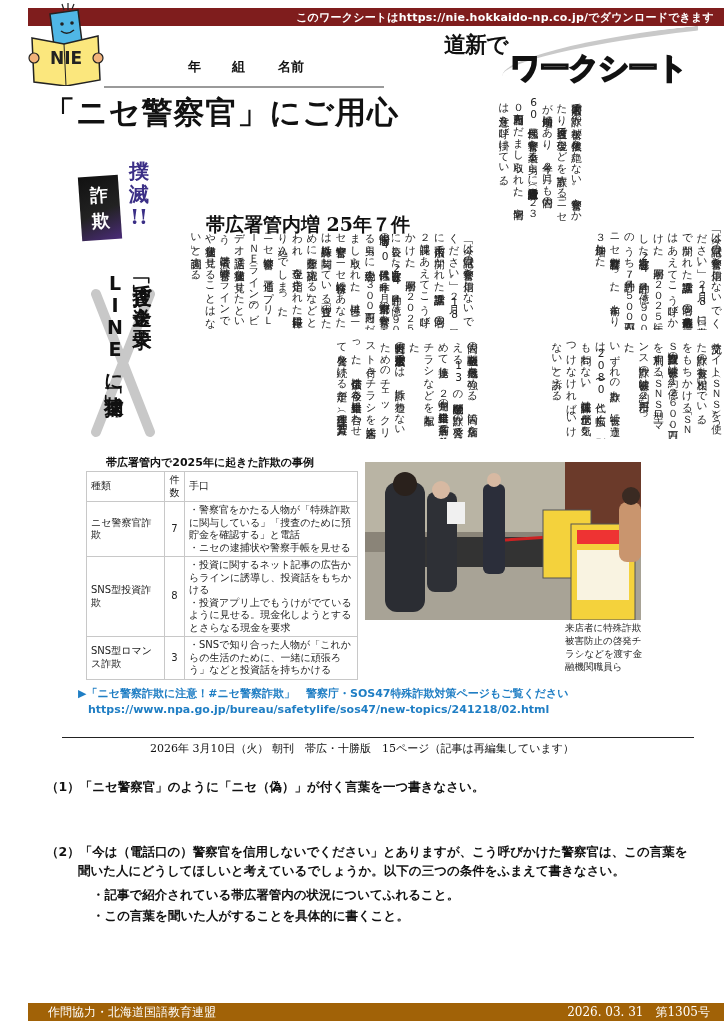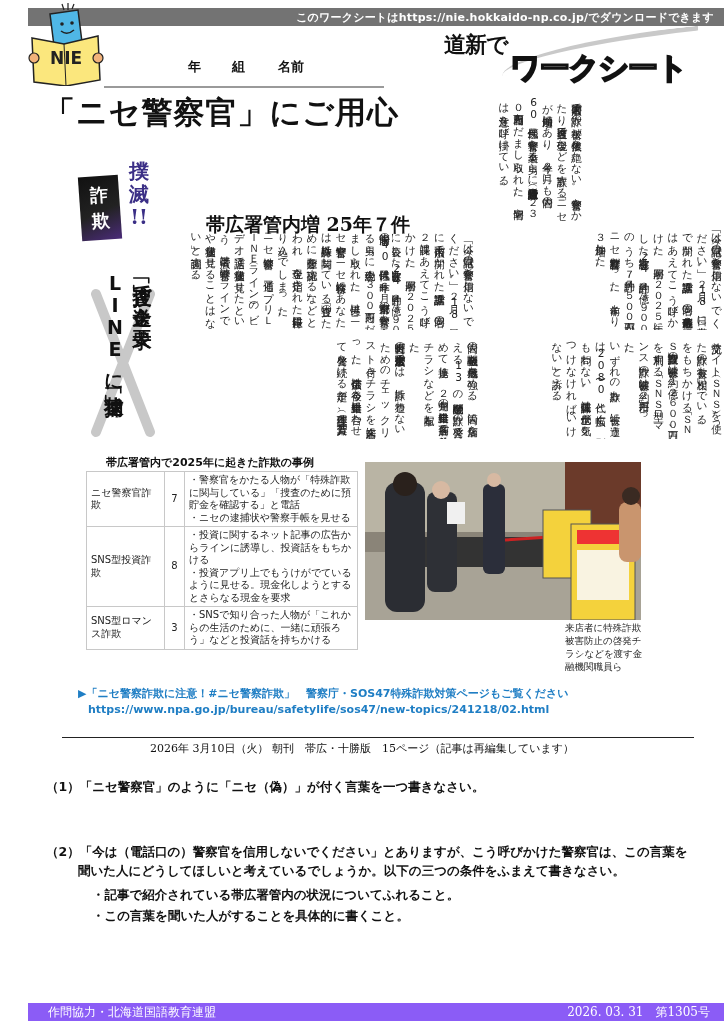--- a/index.html
+++ b/index.html
@@ -1,19 +1,19 @@
 <!DOCTYPE html>
 <html><head>
   <meta charset="utf-8">
   <style>
     * { box-sizing: border-box; margin: 0; padding: 0; }
     html, body { width: 724px; height: 1024px; background: #ffffff; overflow: hidden; }
     body { position: relative; font-family: "DejaVu Sans", sans-serif; color: #111; }
 
-    .top-bar { position: absolute; left: 28px; top: 8px; width: 696px; height: 18px; background: #737373; }
+    .top-bar { position: absolute; left: 28px; top: 8px; width: 696px; height: 18px; background: #7f1d1d; }
     .top-bar-text { position: absolute; right: 10px; top: 2px; font-size: 11px; color: #fff; font-weight: bold; letter-spacing: 0.2px; white-space: nowrap; font-family: "DejaVu Sans", sans-serif; }
 
     .mascot { position: absolute; left: 20px; top: 2px; width: 86px; height: 84px; }
 
     .name-line { position: absolute; left: 100px; top: 58px; width: 260px; font-size: 13px; font-weight: bold; }
     .name-line span { position: absolute; }
     .name-underline { position: absolute; left: 104px; top: 86px; width: 280px; height: 2px; background: #9a9a9a; }
 
     .logo { position: absolute; left: 440px; top: 30px; width: 270px; height: 58px; }
     .logo-doshin { position: absolute; left: 4px; top: 0; font-family: "DejaVu Serif", serif; font-weight: bold; font-size: 22px; color: #111; letter-spacing: -1px; }
@@ -49,21 +49,21 @@
     .link-url { display: block; padding-left: 10px; }
     .hr-line { position: absolute; left: 62px; top: 737px; width: 632px; height: 1px; background: #222; }
     .source-line { position: absolute; left: 0; top: 741px; width: 724px; text-align: center; font-size: 11px; font-family: "DejaVu Serif", serif; white-space: nowrap; }
 
     .q { position: absolute; font-size: 12.5px; font-weight: bold; line-height: 19px; white-space: nowrap; }
     .q1 { left: 46px; top: 777px; }
     .q2 { left: 46px; top: 842px; }
     .q2 .indent { display: block; padding-left: 32px; }
     .conds { position: absolute; left: 92px; top: 884px; font-size: 12.5px; font-weight: bold; line-height: 21px; }
 
-    .footer-bar { position: absolute; left: 28px; top: 1003px; width: 696px; height: 18px; background: #8b5cf6; }
+    .footer-bar { position: absolute; left: 28px; top: 1003px; width: 696px; height: 18px; background: #a16207; }
     .footer-left { position: absolute; left: 20px; top: 1px; font-size: 12px; color: #fff; font-family: "DejaVu Serif", serif; white-space: nowrap; }
     .footer-right { position: absolute; right: 14px; top: 1px; font-size: 12px; color: #fff; font-family: "DejaVu Serif", serif; white-space: nowrap; }
   </style>
 </head>
 <body>
 
 <div class="top-bar">
   <span class="top-bar-text">このワークシートはhttps://nie.hokkaido-np.co.jp/でダウンロードできます</span>
 </div>
 
@@ -119,20 +119,25 @@
 
 <div class="vert art-col" style="left:180px; top:226px; width:212px; height:104px;"><span>十勝管内の40代男性は昨年６月、京都府警の警察官を名乗る男らに現金約１３００万円をだまし取られた。男性はニセ警察官やニセ検察官に「あなたは特殊詐欺に関与している」「捜査のために預貯金を確認する」などと言われ、現金を指定された銀行口座に振り込んでしまった。</span><br><span>ニセ警察官は、通信アプリＬＩＮＥ（ライン）のビデオ通話で逮捕状を見せたという。帯広署は「警察官はラインで警察手帳や逮捕状を見せることはない」と強調する。</span></div>
 
 <div class="vert art-col" style="left:480px; top:335px; width:244px; height:104px;"><span>交流サイト（ＳＮＳ）を使った詐欺の被害も相次いでいる。投資話をもちかける「ＳＮＳ型投資詐欺」の被害額は約１億２６００万円、恋愛感情を利用する「ＳＮＳ型ロマンス詐欺」の被害額は約２千万円だった。</span><br><span>いずれの詐欺も、被害に遭う人は20〜80代と幅広く、性別も問わない。佐藤課長は「全世代が気をつけなければいけない」と訴える。</span></div>
 
 <div class="vert art-col" style="left:180px; top:335px; width:300px; height:104px;"><span>管内の金融機関も危機感を強める。管内に店舗を構える13の金融機関が詐欺の啓発で初めて連携し、２月中旬の年金支給日に各店舗で啓発チラシなどを配布した。</span><br><span>音更町内の帯広信金木野支店では、詐欺に遭わないためのチェックリスト付きチラシを来店客に配った。帯広信金は今後も年金支給日に合わせて啓発を続ける予定だ。（藤本理佳、芳賀万葉）</span></div>
 
 <div class="tbl-title">帯広署管内で2025年に起きた詐欺の事例</div>
 <table class="cases">
   <tbody>
+      <tr>
+    <th class="kind">種類</th>
+    <th class="num">件数</th>
+    <th>手口</th>
+  </tr>
   <tr>
     <td class="kind">ニセ警察官詐欺</td>
     <td class="num">7</td>
     <td>
       <span class="method-line">・警察官をかたる人物が「特殊詐欺に関与している」「捜査のために預貯金を確認する」と電話</span>
       <span class="method-line">・ニセの逮捕状や警察手帳を見せる</span>
     </td>
   </tr>
   <tr>
     <td class="kind">SNS型投資詐欺</td>

